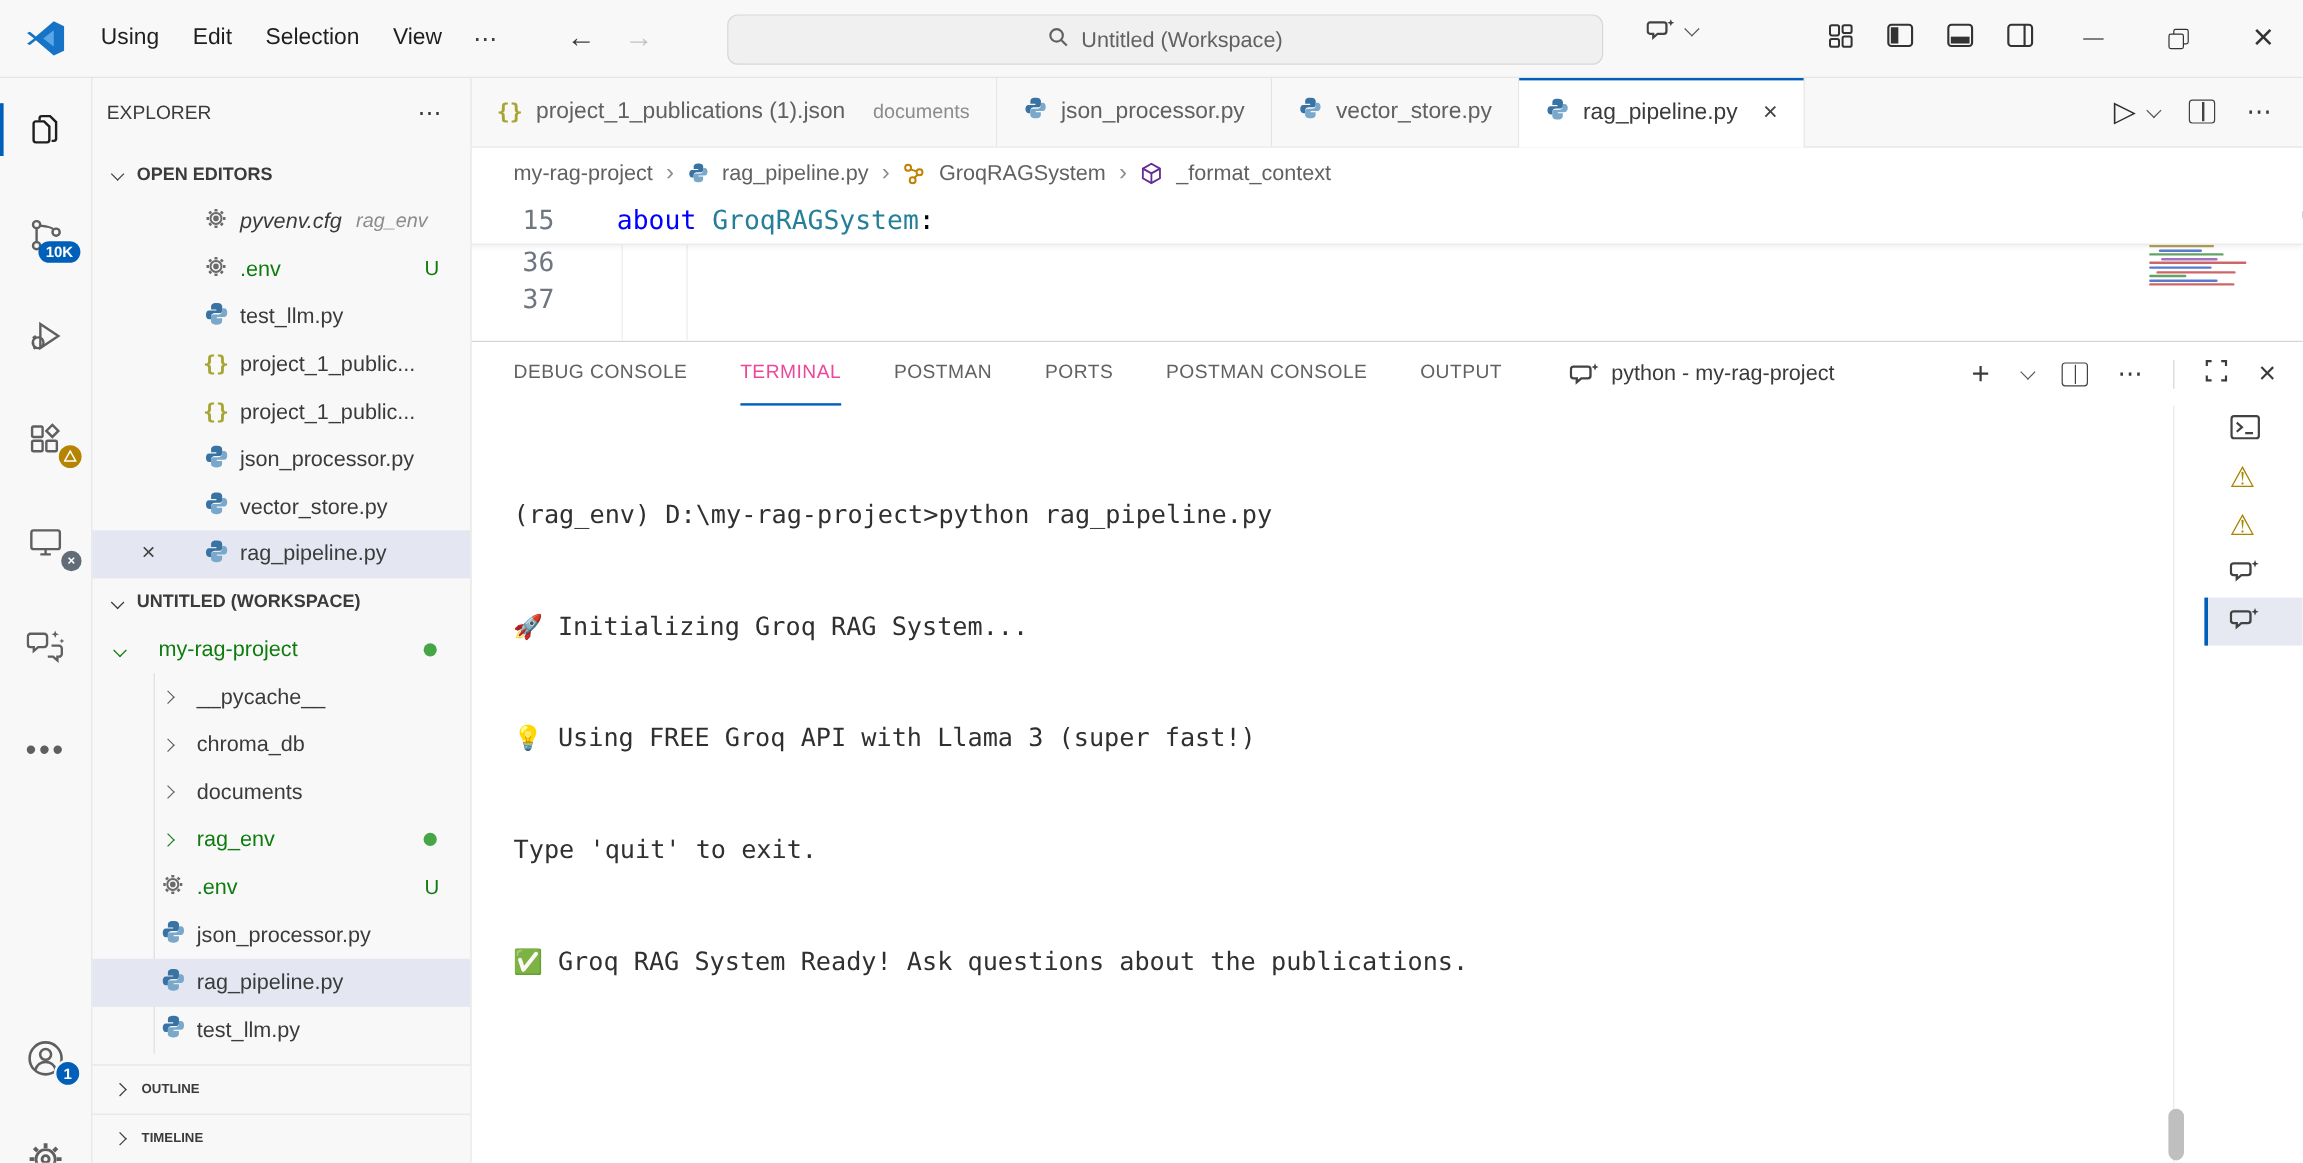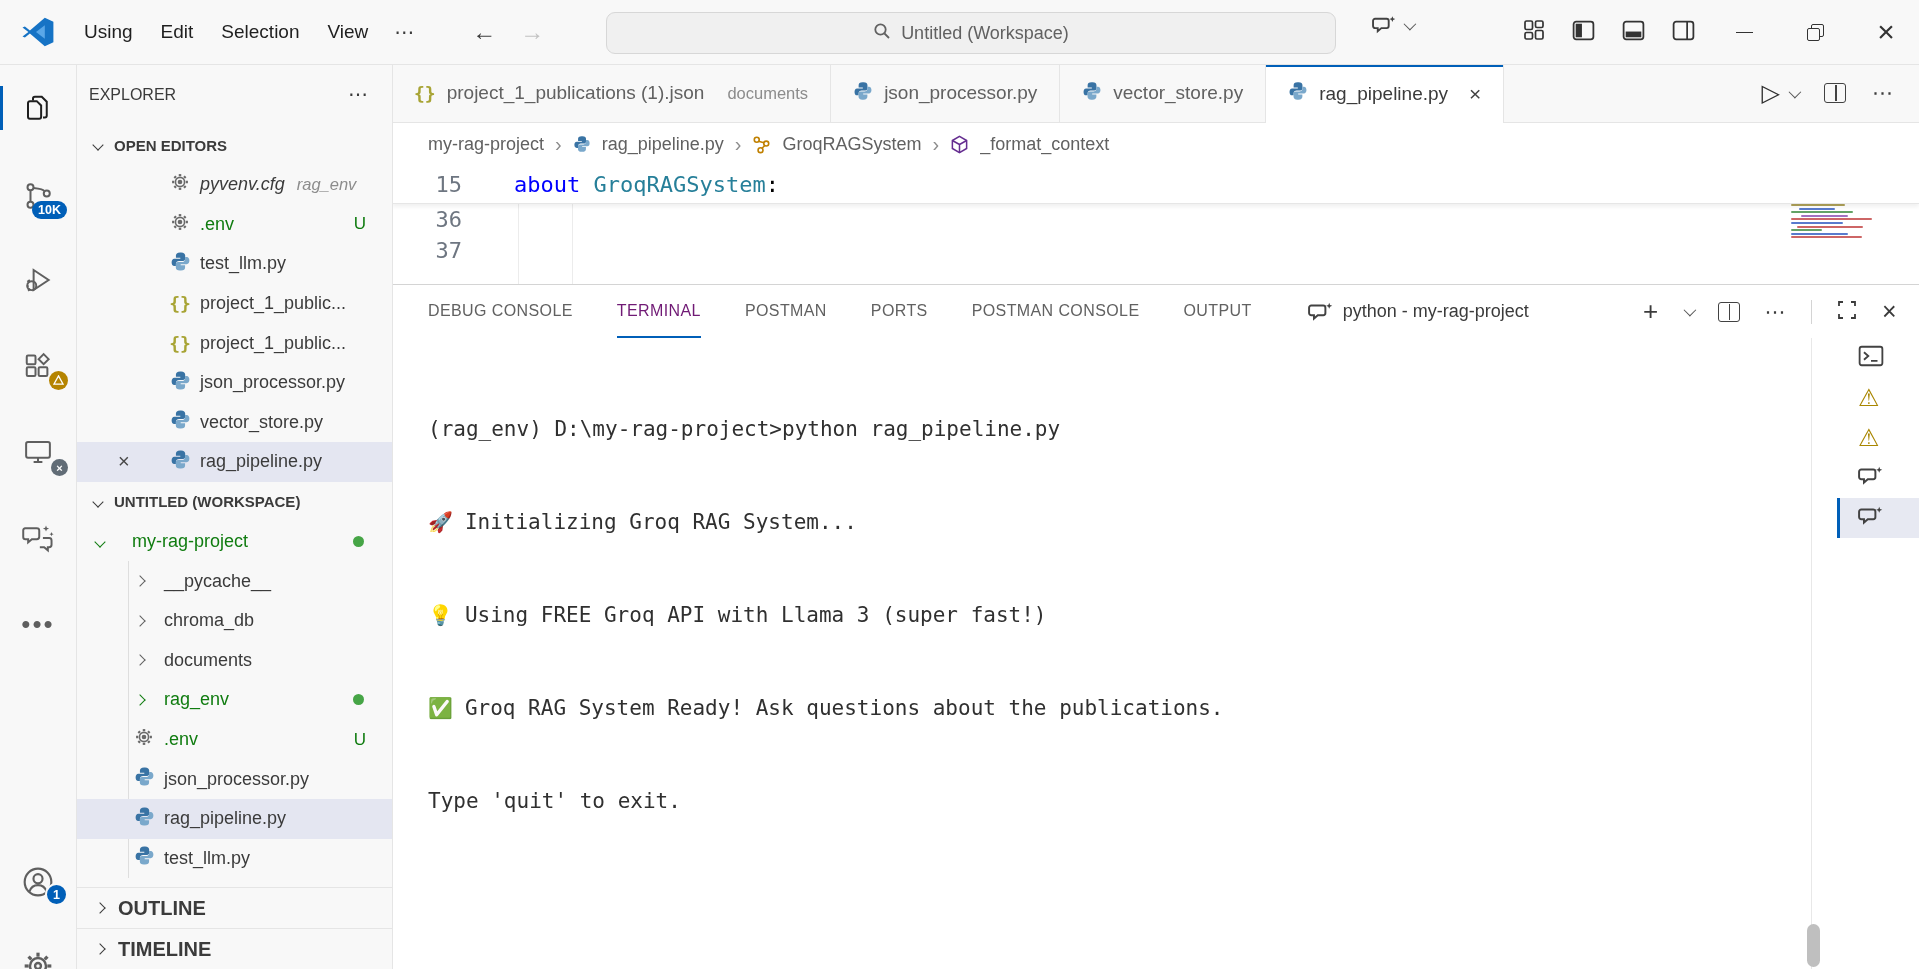--- a/index.html
+++ b/index.html
@@ -54,21 +54,21 @@
   .tree{position:relative;}
   .tree-guide{position:absolute;left:52px;top:39.6px;bottom:0;width:1px;background:#dedede;}
   .row .tchev{position:absolute;left:20px;}
   .row .tchev2{position:absolute;left:60px;}
   .row .tlabel{margin-left:56px;}
   .row .tlabel2{margin-left:88px;}
   .row .ficon2{position:absolute;left:56px;width:24px;text-align:center;}
   .chev-r-sm{display:inline-block;width:7px;height:7px;border-right:1.7px solid #616161;border-bottom:1.7px solid #616161;transform:rotate(-45deg);}
   .chev-d-sm{display:inline-block;width:7px;height:7px;border-right:1.7px solid #616161;border-bottom:1.7px solid #616161;transform:rotate(45deg);}
   .sb-bottom{position:absolute;left:0;right:0;bottom:0;}
-  .sb-section{height:40px;display:flex;align-items:center;gap:14px;padding-left:20px;font-size:20px;font-weight:700;color:#3b3b3b;border-top:1px solid #e5e5e5;background:#f8f8f8;}
+  .sb-section{height:40px;display:flex;align-items:center;gap:14px;padding-left:20px;font-size:11px;font-weight:700;color:#3b3b3b;border-top:1px solid #e5e5e5;background:#f8f8f8;}
   .json-ico{color:#a8a435;font-weight:700;font-size:18px;font-family:"DejaVu Sans Mono",monospace;}
 
   
   .tabbar{position:absolute;left:392px;top:64px;right:0;height:58px;background:#f8f8f8;border-bottom:1px solid #e5e5e5;display:flex;align-items:stretch;z-index:20;}
   .tab{display:flex;align-items:center;gap:11px;padding:0 22px;border-right:1px solid #e5e5e5;font-size:19px;color:#616161;background:#f8f8f8;position:relative;}
   .tab.active{background:#fff;color:#3b3b3b;margin-bottom:-1px;z-index:2;}
   .tab.active::before{content:"";position:absolute;left:0;right:0;top:0;height:3px;background:#005fb8;}
   .tab .tclose{margin-left:10px;font-size:21px;color:#424242;}
   .tab-actions{margin-left:auto;display:flex;align-items:center;gap:26px;padding-right:26px;color:#2f2f2f;}
   .run-ico{font-size:24px;color:#2f2f2f;}
@@ -95,21 +95,21 @@
   .tok-plain{color:#000;}
   .iguide{position:absolute;width:1px;top:37px;bottom:0;background:#ececec;}
   .minimap{position:absolute;right:24px;top:2px;width:104px;height:84px;}
   .mm{height:2px;margin-bottom:1.6px;border-radius:1px;opacity:.8;}
   .hbar{position:absolute;right:0;top:10px;width:26px;height:6px;background:#5a5a5a;}
 
   
   .panel{position:absolute;left:392px;top:284px;right:0;bottom:0;background:#fff;border-top:1px solid #d4d4d4;}
   .ptabs{height:53px;display:flex;align-items:stretch;padding-left:36px;font-size:16px;letter-spacing:.4px;color:#616161;}
   .ptab{display:flex;align-items:center;margin-right:44px;border-bottom:2px solid transparent;text-align:right;}
-  .ptab.active{color:#701a75;border-bottom:2px solid #005fb8;}
+  .ptab.active{color:#ec4899;border-bottom:2px solid #005fb8;}
   .psession{display:flex;align-items:center;gap:10px;margin-left:12px;font-size:18px;color:#3b3b3b;letter-spacing:0;}
   .pactions{margin-left:auto;display:flex;align-items:center;gap:25px;padding-right:22px;color:#3b3b3b;}
   .plus-ico{font-size:26px;font-weight:300;}
   .pdivider{width:1px;height:24px;background:#d4d4d4;}
   .pclose{font-size:25px;font-weight:300;}
 
   .term{position:absolute;left:0;top:53px;right:107px;bottom:0;padding:14px 0 0 36px;font-family:"DejaVu Sans Mono",monospace;font-size:21px;line-height:31px;color:#303030;white-space:pre;overflow:hidden;}
   .tline{height:31px;}
   .tgap{height:31px;}
   .em{margin-right:12px;font-size:20px;}
@@ -586,22 +586,22 @@
           </svg>
         </span>
         <span class="pclose">×</span>
       </span>
     </div>
 
     <div class="term">
       <div class="tline"><span>(rag_env) D:\my-rag-project&gt;python rag_pipeline.py</span></div>
       <div class="tline"><span class="em">🚀</span><span>Initializing Groq RAG System...</span></div>
       <div class="tline"><span class="em">💡</span><span>Using FREE Groq API with Llama 3 (super fast!)</span></div>
+      <div class="tline"><span>Type 'quit' to exit.</span></div>
       <div class="tline"><span class="em">✅</span><span>Groq RAG System Ready! Ask questions about the publications.</span></div>
-      <div class="tline"><span>Type 'quit' to exit.</span></div>
       <div class="tgap"></div>
       
       
       
       
       
       
     </div>
 
     <div class="strip">

